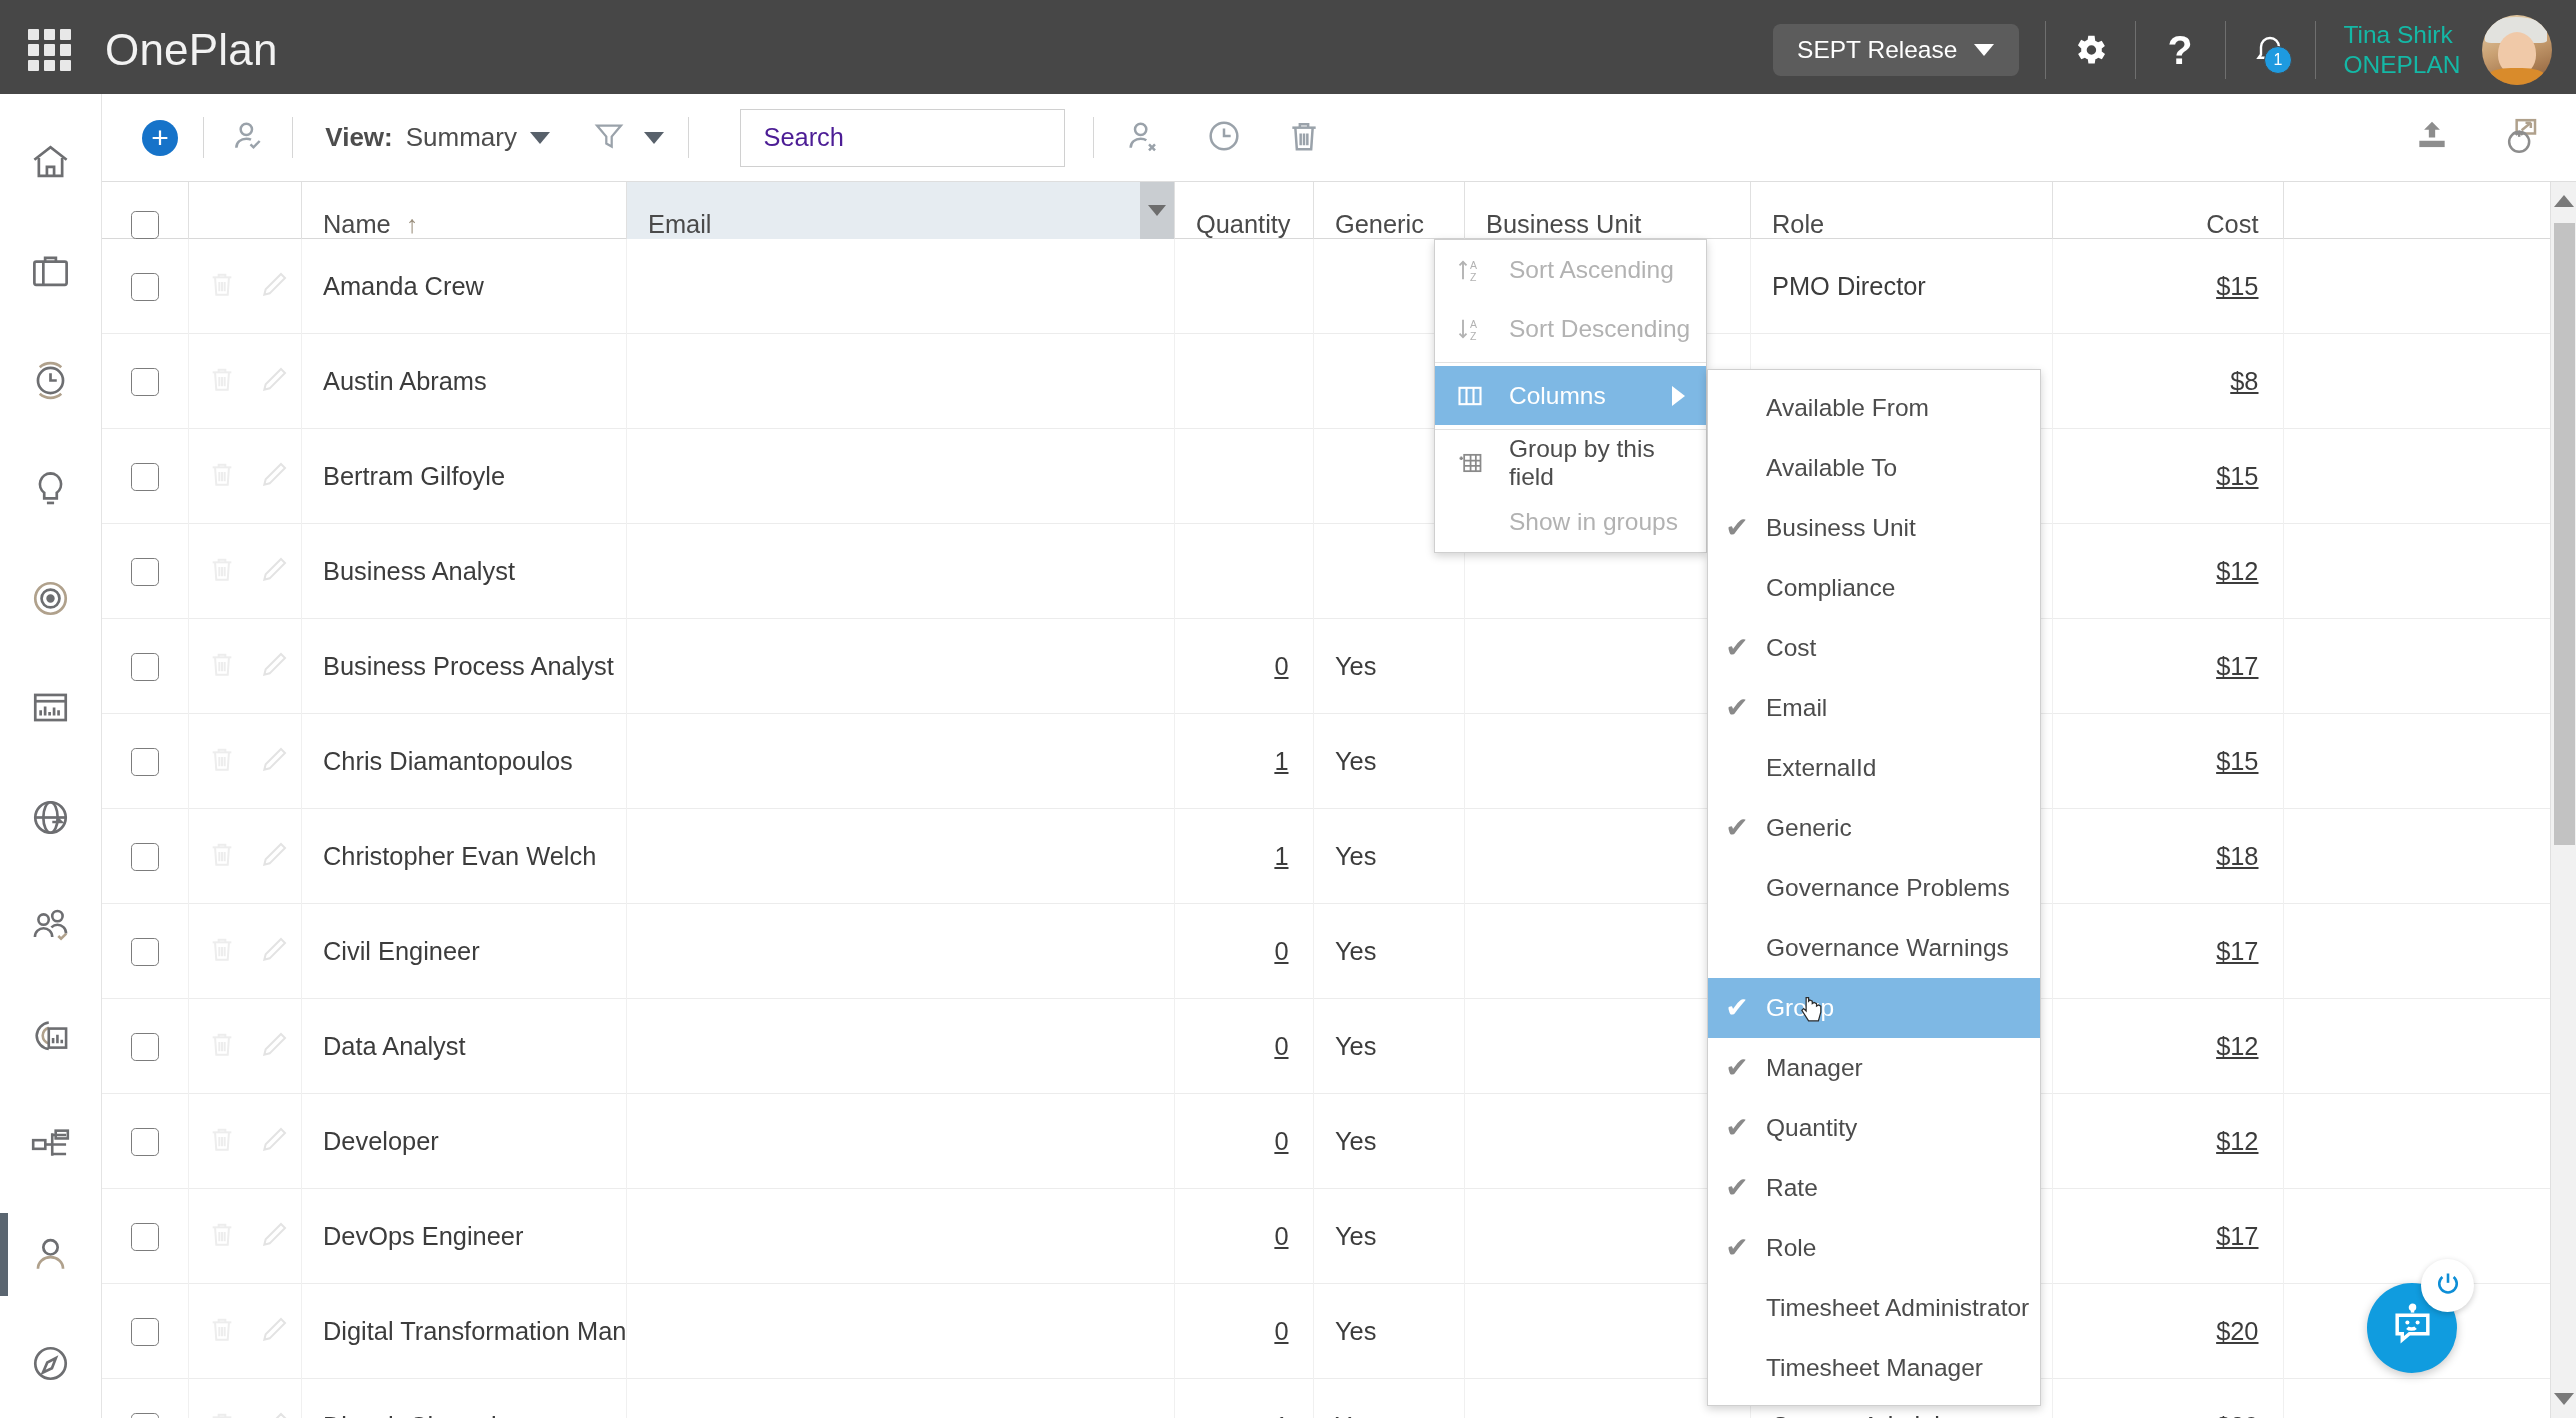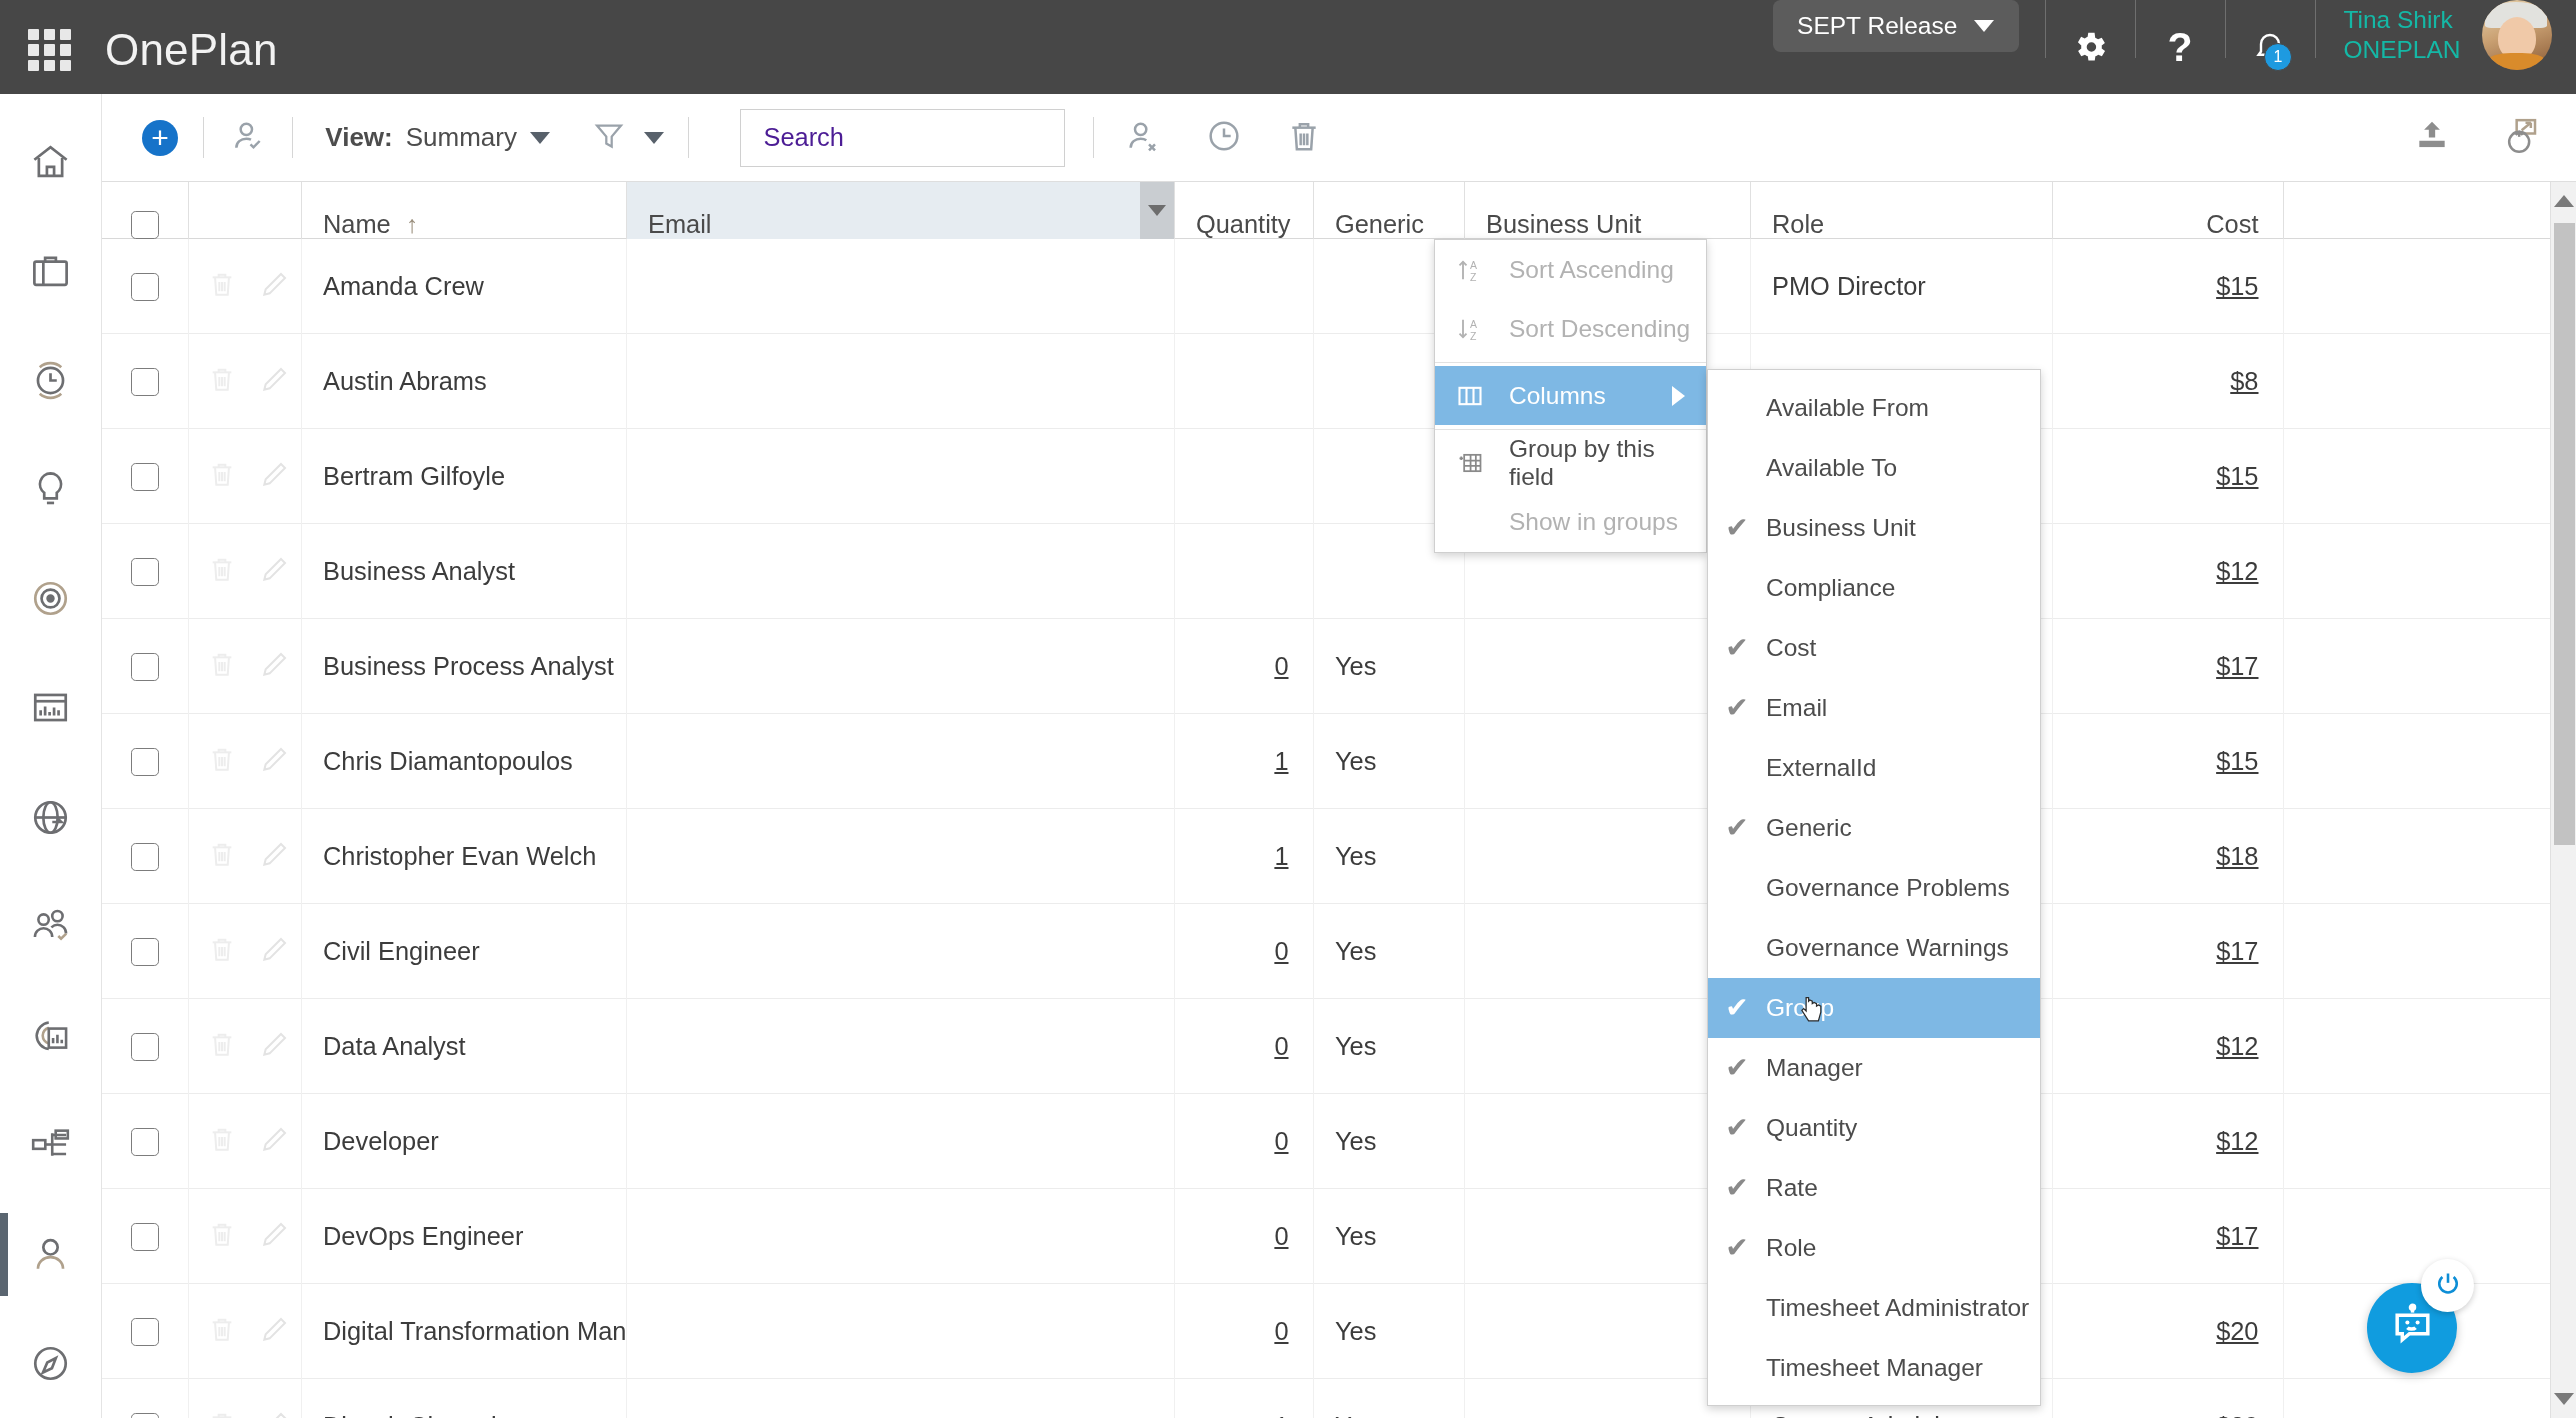--- a/index.html
+++ b/index.html
@@ -15,21 +15,21 @@
   .topbar {
     position: absolute; top: 0; left: 0; width: 2576px; height: 101px;
     background: #474747; display: flex; align-items: center;
     border-bottom: 0.9px solid #3a3a3a;
   }
   .waffle { width: 43px; height: 43px; margin-left: 28px; display: grid;
     grid-template-columns: repeat(3, 1fr); grid-template-rows: repeat(3, 1fr);
     gap: 4.7px; cursor: pointer; }
   .waffle i { display: block; background: #e8e8e8; border-radius: 0.9px; }
   .brand { color: #f2f2f2; font-size: 44px; margin-left: 34px; letter-spacing: 0.2px; font-weight: 400; }
-  .topbar-right { margin-left: auto; display: flex; align-items: flex-start; height: 100%; padding-left: 28px; }
+  .topbar-right { margin-left: auto; display: flex; align-items: center; height: 100%; padding-left: 28px; }
   .release-btn {
     background: #5c5c5c; color: #ffffff; border-radius: 7.5px;
     padding: 0 24.5px; height: 52px; display: flex; align-items: center; gap: 17px;
     font-size: 24.5px; margin-right: 26px; cursor: pointer;
   }
   .caret-w { width: 0; height: 0; border-left: 10.4px solid transparent;
     border-right: 10.4px solid transparent; border-top: 12.2px solid #ffffff; }
   .hdiv { width: 0.9px; height: 58px; background: #6f6f6f; }
   .icon-btn { width: 89px; height: 94px; display: flex; align-items: center;
     justify-content: center; color: #ffffff; cursor: pointer; position: relative; }

